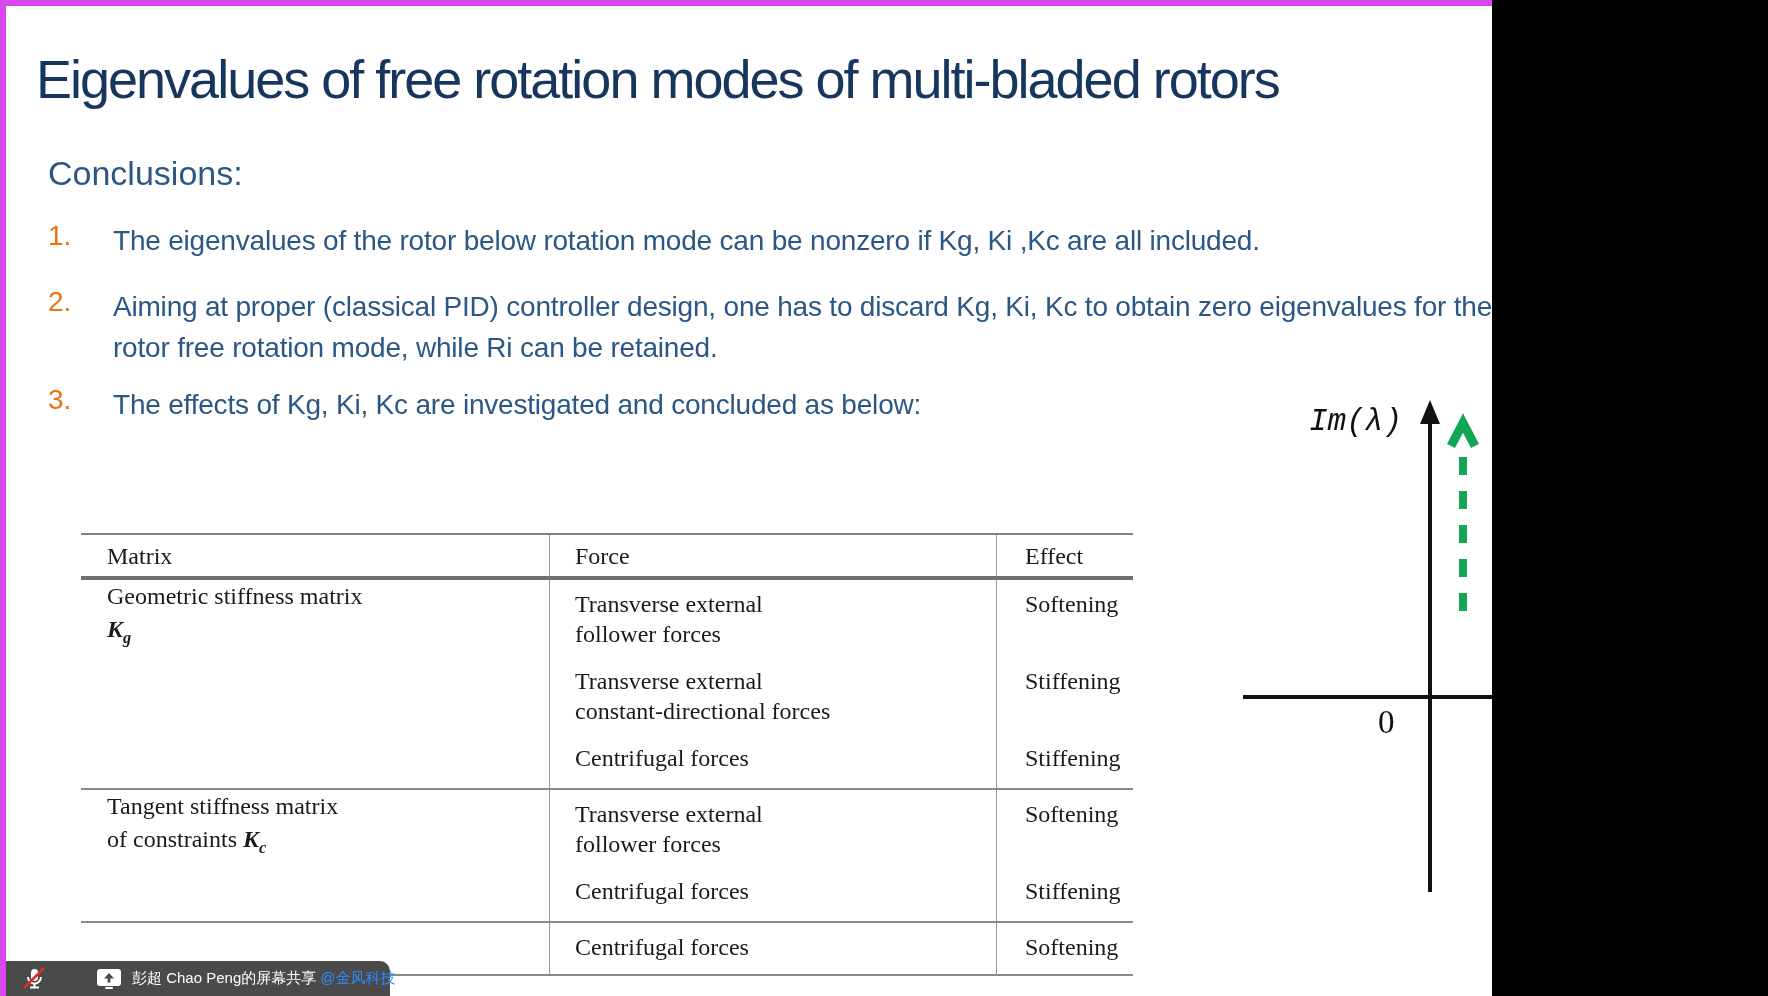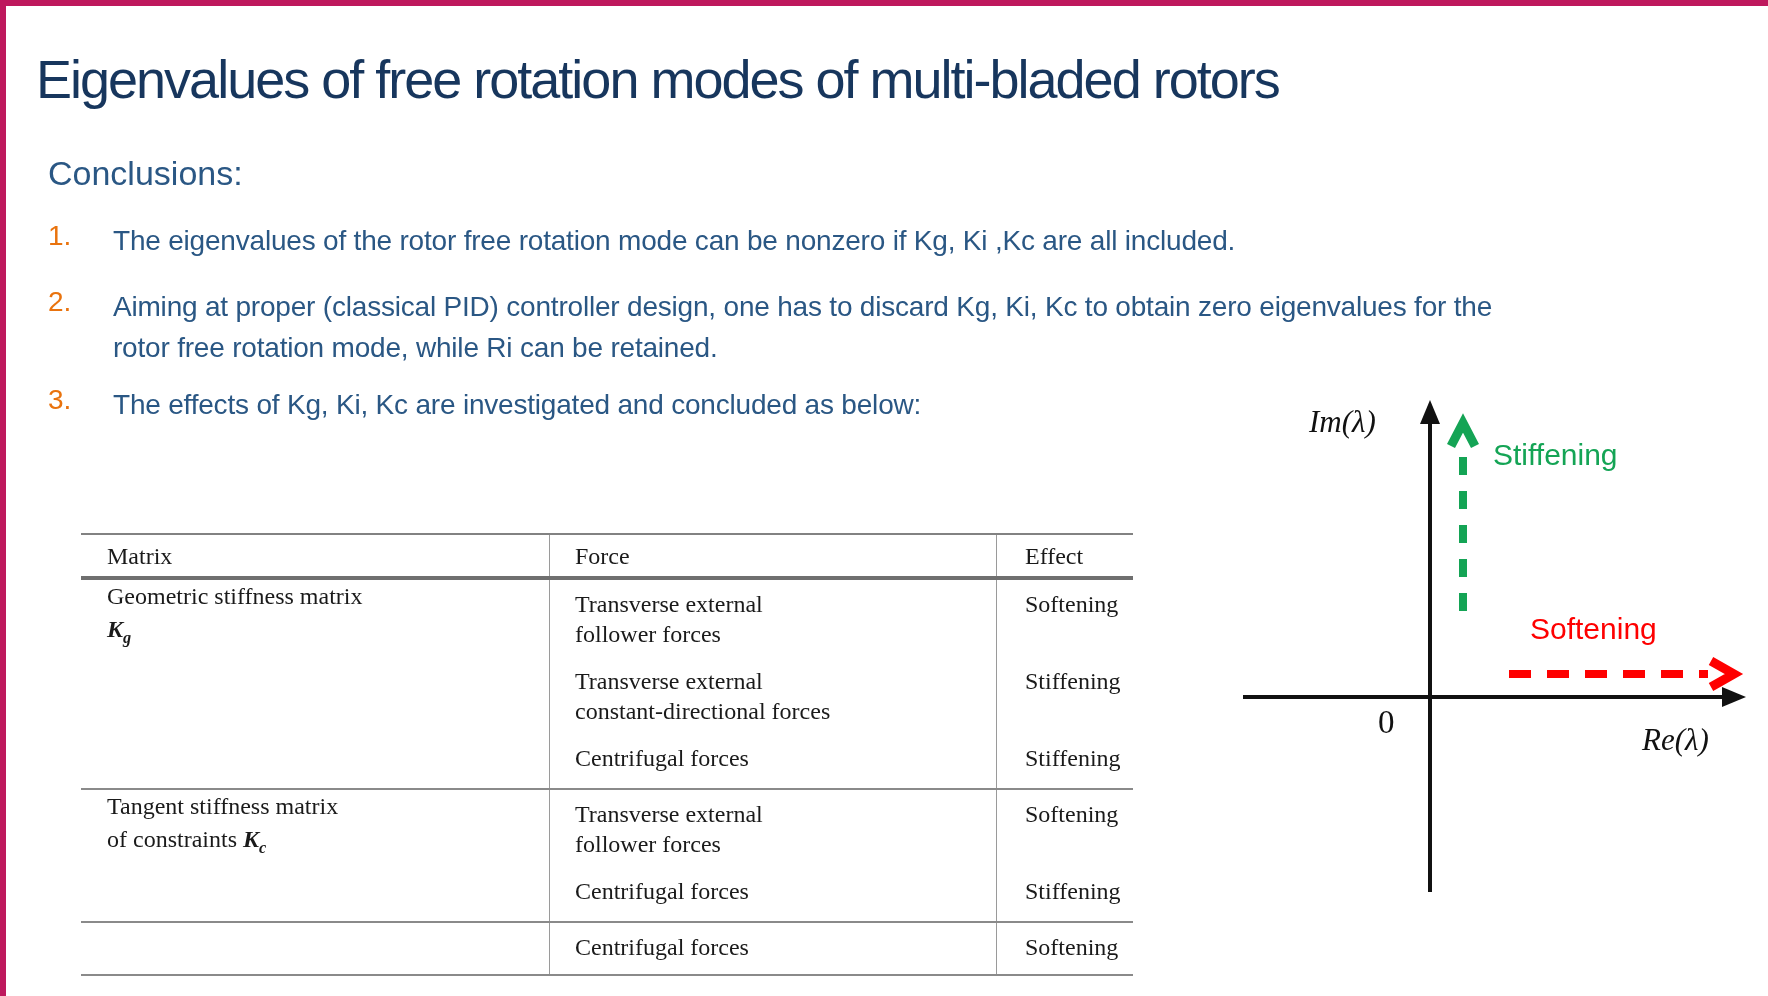--- a/index.html
+++ b/index.html
@@ -1,16 +1,16 @@
 <!DOCTYPE html>
 <html><head>
 <meta charset="utf-8">
 <style>
   html,body{margin:0;padding:0;background:#000;}
-  #stage{position:relative;width:1768px;height:996px;background:#be185d;overflow:hidden;
+  #stage{position:relative;width:1492px;height:996px;background:#d946ef;overflow:hidden;
          font-family:"Liberation Sans",sans-serif;}
   #slide{position:absolute;left:6px;top:6px;right:0;bottom:0;background:#ffffff;}
 
   .abs{position:absolute;}
 
   #page-title{left:30px;top:42px;width:1500px;font-size:54px;letter-spacing:-2px;
               font-weight:normal;}
   #conclusions{left:42px;top:148px;font-size:34px;}
 
   .list-item-num{width:44px;text-align:left;font-size:28px;}
@@ -27,21 +27,21 @@
   .c2{padding-left:25px;border-left:1px solid #9a9a9a;}
   .c3{padding-left:28px;border-left:1px solid #9a9a9a;}
   .mcell{grid-column:1;line-height:33px;}
   .fcell{grid-column:2;padding-top:9px;line-height:30px;}
   .ecell{grid-column:3;padding-top:9px;line-height:30px;}
   .mk{font-weight:bold;font-style:italic;}
   .mk sub{font-size:0.68em;font-weight:bold;}
 
   
   #diagram-svg{left:1200px;top:390px;}
-  .math-label{font-family:Liberation Serif, serif;font-style:italic;font-size:31px;color:#111;}
+  .math-label{font-family:Liberation Mono, monospace;font-style:italic;font-size:31px;color:#111;}
   #zero-label{font-family:"Liberation Serif",serif;font-size:33px;color:#111;}
   #stiffening-label{font-size:30px;}
   #softening-label{font-size:30px;}
 
   
   #share-bar{left:6px;top:961px;width:384px;height:35px;border-top-right-radius:10px;
              display:flex;align-items:center;color:#fff;font-size:15px;}
   #share-bar .bar-text{white-space:nowrap;}
 </style>
 </head>
@@ -49,21 +49,21 @@
 
 <div id="stage">
   <div id="slide">
 
     <h1 id="page-title" class="abs" style="margin:0;color:#17365D;">Eigenvalues of free rotation modes of multi-bladed rotors</h1>
 
     <div id="conclusions" class="abs" style="color:#2A5784;">Conclusions:</div>
 
     <div class="abs" style="left:42px;top:214px;display:flex;">
       <span class="list-item-num" style="color:#E9730E;">1.</span>
-      <div class="list-item-text" style="color:#2A5784;margin-left:21px;">The eigenvalues of the rotor free rotation mode can be nonzero if Kg, Ki ,Kc are all included.</div>
+      <div class="list-item-text" style="color:#2A5784;margin-left:21px;">The eigenvalues of the rotor below rotation mode can be nonzero if Kg, Ki ,Kc are all included.</div>
     </div>
     <div class="abs" style="left:42px;top:280px;display:flex;">
       <span class="list-item-num" style="color:#E9730E;">2.</span>
       <div class="list-item-text" style="color:#2A5784;margin-left:21px;">Aiming at proper (classical PID) controller design, one has to discard Kg, Ki, Kc to obtain zero eigenvalues for the rotor free rotation mode, while Ri can be retained.</div>
     </div>
     <div class="abs" style="left:42px;top:378px;display:flex;">
       <span class="list-item-num" style="color:#E9730E;">3.</span>
       <div class="list-item-text" style="color:#2A5784;margin-left:21px;">The effects of Kg, Ki, Kc are investigated and concluded as below:</div>
     </div>
 
@@ -111,13 +111,30 @@
       <line x1="303" y1="278" x2="502" y2="278" stroke="#FE0000" stroke-width="8" stroke-dasharray="22 16"></line>
       <path d="M 505 265 L 528 278 L 505 291" fill="none" stroke="#FE0000" stroke-width="9"></path>
     </svg>
     <div class="abs math-label" style="left:1303px;top:398px;">Im(λ)</div>
     <div class="abs math-label" style="left:1636px;top:716px;">Re(λ)</div>
     <div id="zero-label" class="abs" style="left:1372px;top:698px;">0</div>
     <div id="stiffening-label" class="abs" style="left:1487px;top:432px;color:#14A455;">Stiffening</div>
     <div id="softening-label" class="abs" style="left:1524px;top:606px;color:#FE0000;">Softening</div>
   </div>
 
+  <div id="share-bar" class="abs" style="background:#4A4A4A;">
+    <svg width="28" height="26" viewBox="0 0 28 26" style="margin-left:14px;flex:0 0 auto;">
+      <rect x="11" y="3" width="7" height="12" rx="3.5" fill="#fff"></rect>
+      <path d="M 8 11 a 6.5 6.5 0 0 0 13 0" fill="none" stroke="#fff" stroke-width="2"></path>
+      <line x1="14.5" y1="18" x2="14.5" y2="21" stroke="#fff" stroke-width="2"></line>
+      <line x1="10" y1="21.5" x2="19" y2="21.5" stroke="#fff" stroke-width="2"></line>
+      <line x1="4" y1="22" x2="24" y2="2" stroke="#E02B2B" stroke-width="2.5"></line>
+    </svg>
+    <svg width="26" height="22" viewBox="0 0 26 22" style="margin-left:48px;flex:0 0 auto;">
+      <rect x="1" y="1" width="24" height="17" rx="3" fill="#fff"></rect>
+      <polygon points="13,5 18,10.5 8,10.5" fill="#4A4A4A"></polygon>
+      <rect x="11.6" y="10" width="2.8" height="4.5" fill="#4A4A4A"></rect>
+      <rect x="9" y="19" width="8" height="2" rx="1" fill="#fff"></rect>
+    </svg>
+    <span class="bar-text" style="margin-left:10px;">彭超 Chao Peng的屏幕共享</span>
+    <span class="bar-text" style="color:#2D8CFF;margin-left:4px;">@金风科技</span>
+  </div>
 </div>
 
 </body></html>

